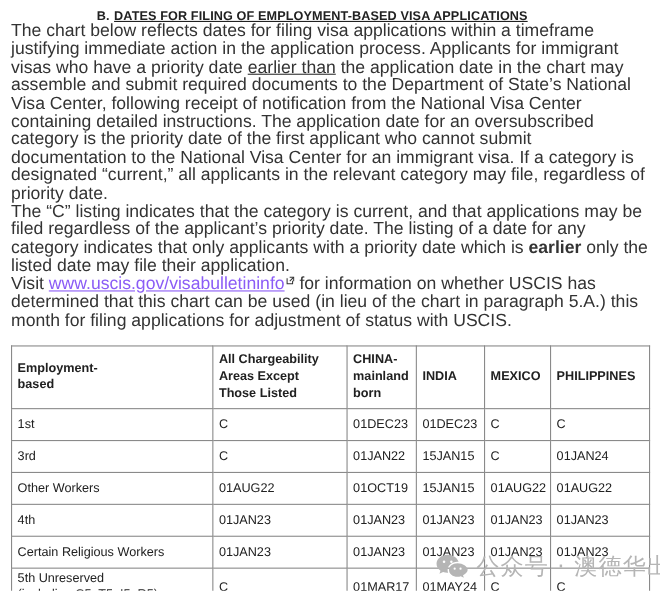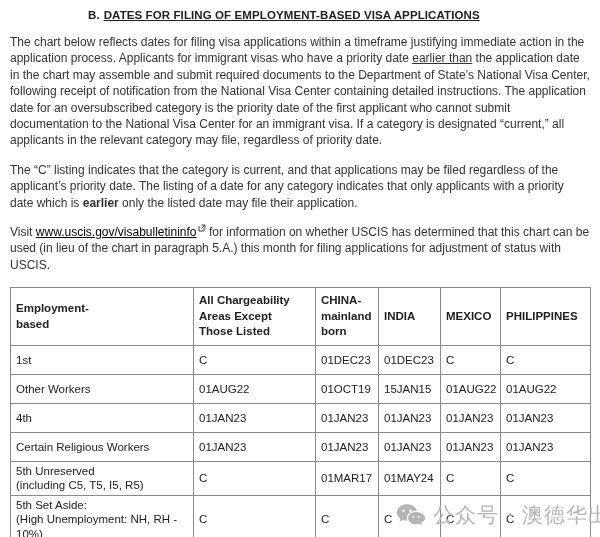--- a/index.html
+++ b/index.html
@@ -19,30 +19,29 @@
     margin-top: 2px;
     font-size: 11.5px;
     font-weight: bold;
     color: #212121;
     letter-spacing: 0.1px;
   }
   .doc-title .t-underline { text-decoration: underline; text-align: right; }
   .doc-title .t-prefix { margin-right: 4px; }
 
   .para {
-    margin-top: 13px;
-    font-size: 12px;
+    font-size: 16px;
     line-height: 16.4px;
     color: #333333;
     width: 580px;
   }
   .para .u { text-decoration: underline; }
   .para .b { font-weight: bold; }
   .link {
-    color: #000000;
+    color: #8b5cf6;
     text-decoration: underline;
     cursor: pointer;
   }
   .extlink {
     display: inline-block;
     vertical-align: 4px;
     margin-left: 1px;
     line-height: 0;
   }
   .extlink svg { display: block; }
@@ -133,20 +132,28 @@
     <tbody>
         <tr>
           <td>1st</td>
           <td>C</td>
           <td>01DEC23</td>
           <td>01DEC23</td>
           <td>C</td>
           <td>C</td>
         </tr>
         <tr>
+          <td>3rd</td>
+          <td>C</td>
+          <td>01JAN22</td>
+          <td>15JAN15</td>
+          <td>C</td>
+          <td>01JAN24</td>
+        </tr>
+        <tr>
           <td>Other Workers</td>
           <td>01AUG22</td>
           <td>01OCT19</td>
           <td>15JAN15</td>
           <td>01AUG22</td>
           <td>01AUG22</td>
         </tr>
         <tr>
           <td>4th</td>
           <td>01JAN23</td>

